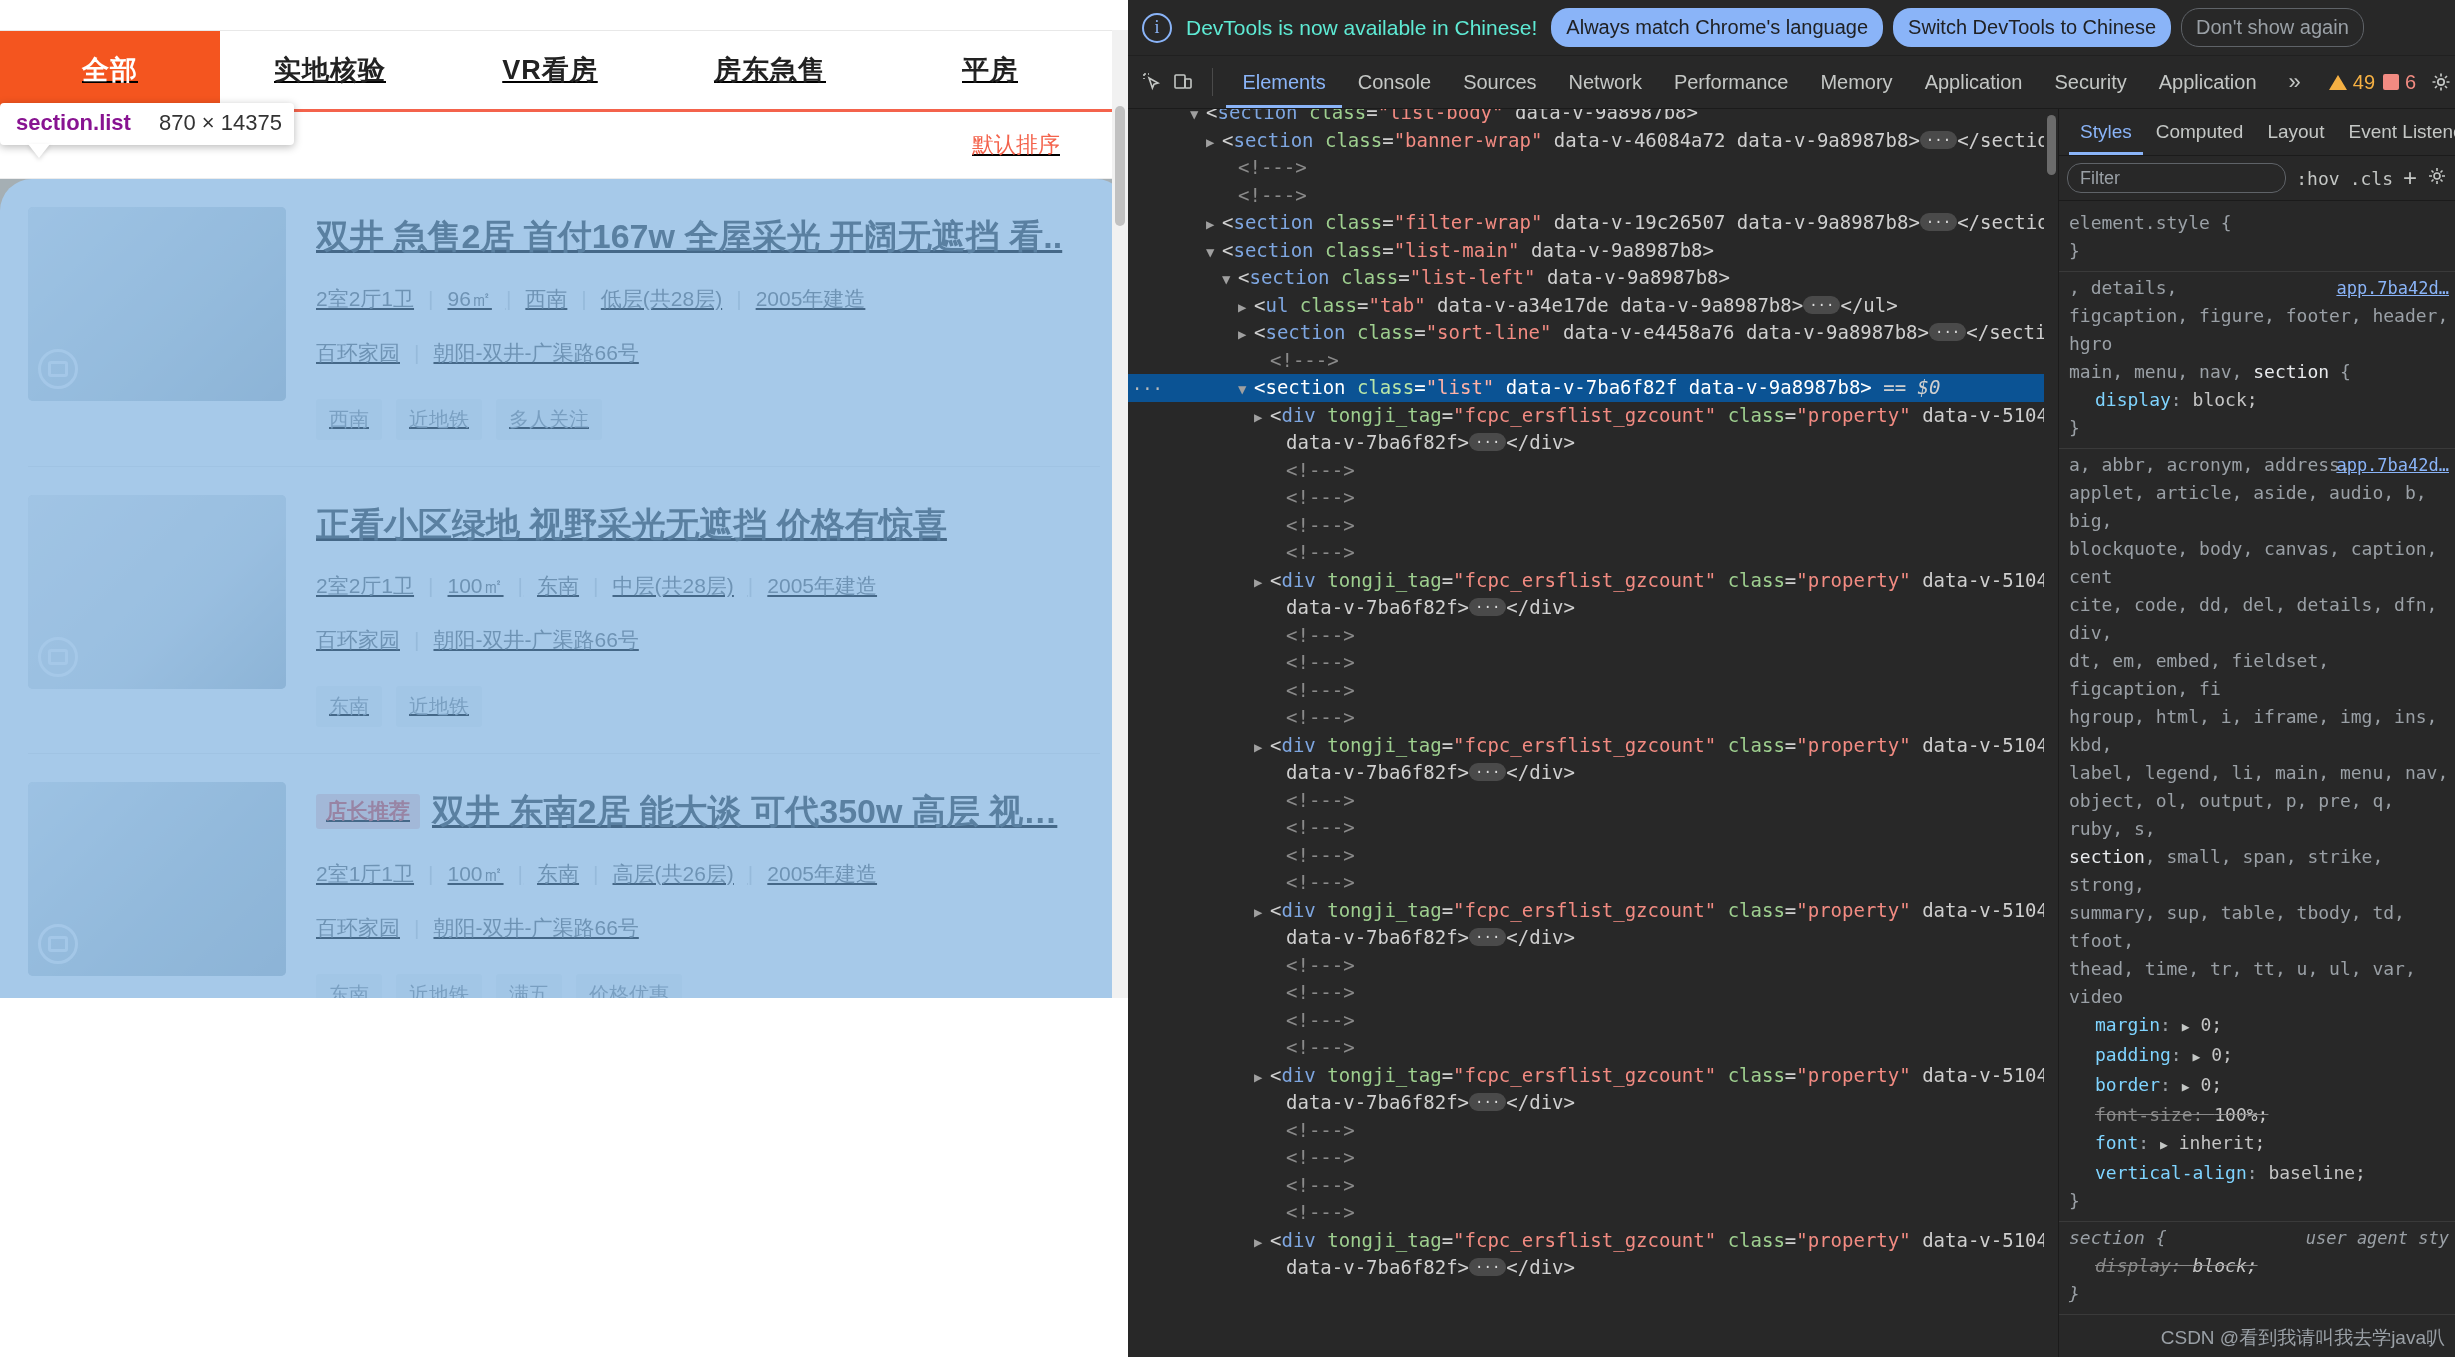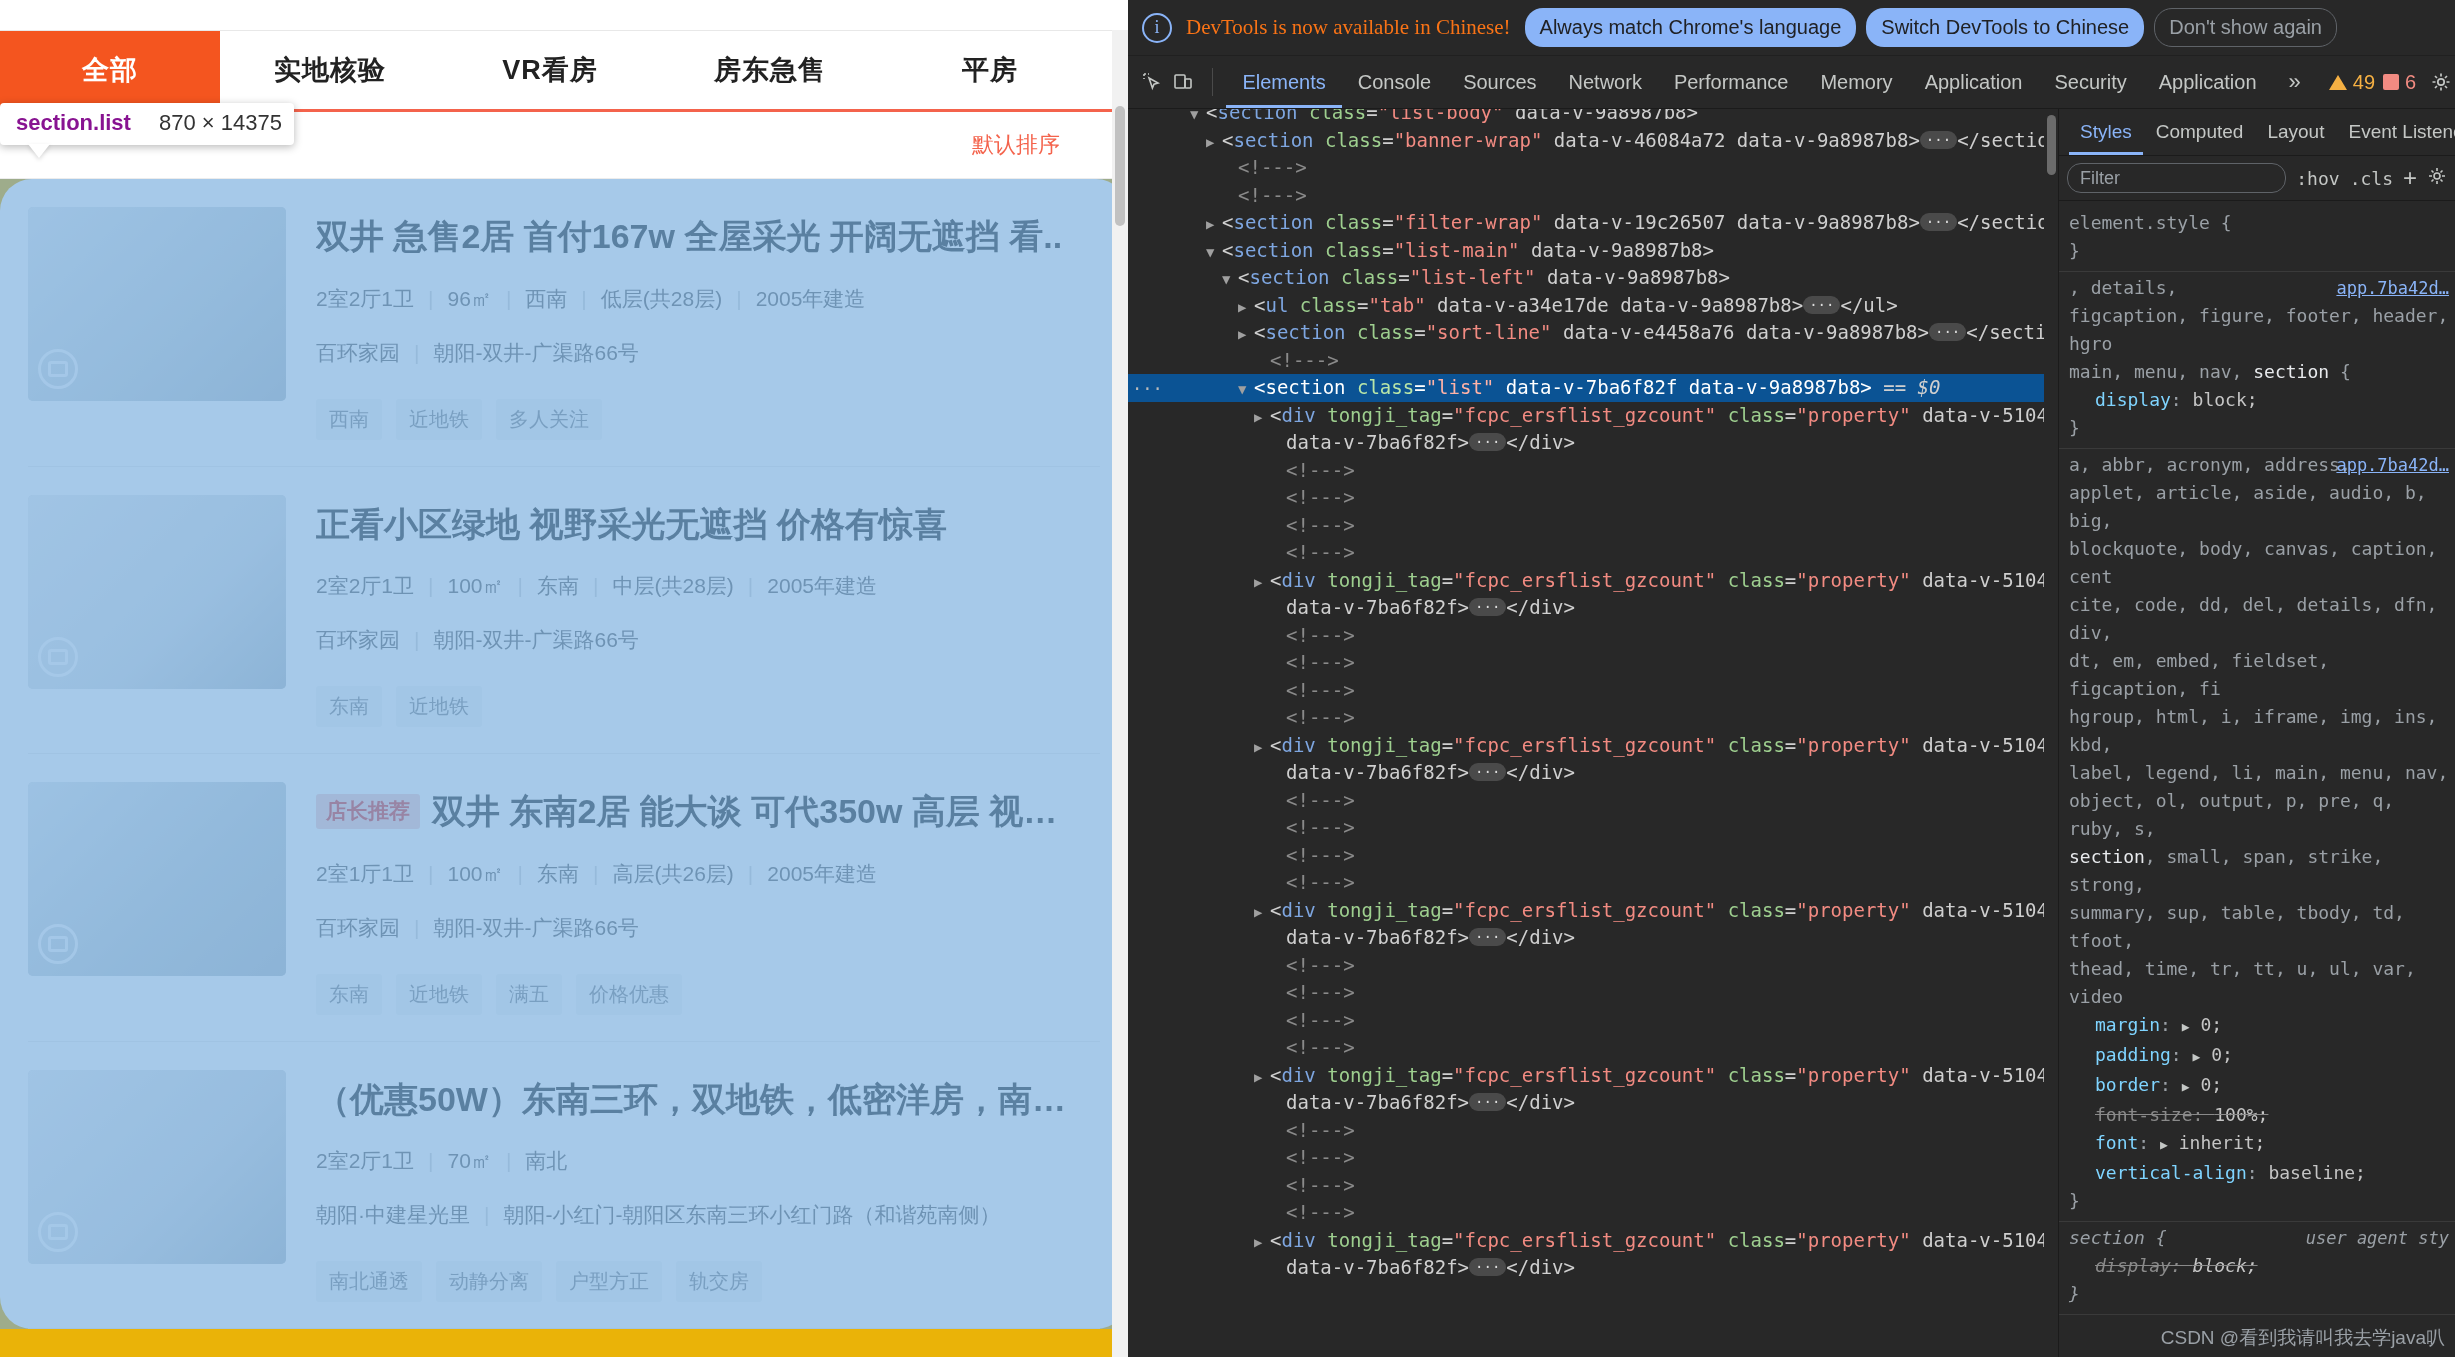--- a/index.html
+++ b/index.html
@@ -6,22 +6,22 @@
   html,body{margin:0;padding:0;}
   body{
     width:2455px;height:1357px;overflow:hidden;
     font-family:"Liberation Sans","DejaVu Sans",sans-serif;
     background:#ffffff;
   }
   .screen{position:relative;width:2455px;height:1357px;display:flex;}
 
   
   .page{
-    position:relative;width:1128px;height:1357px;background:#eab308;
-    overflow:hidden;flex:0 0 1128px;
+    position:relative;width:1128px;height:998px;background:#fdba74;
+    overflow:hidden;flex:0 0 1128px;text-decoration:underline;
   }
   .page-topgap{height:30px;background:#fff;border-bottom:1px solid #e8e8e8;}
 
   .tabbar{
     position:relative;height:78px;background:#fff;
     border-bottom:3px solid #f4634c;display:flex;align-items:stretch;
   }
   .tabbar .tab{
     display:flex;align-items:center;justify-content:center;
     font-size:27px;font-weight:bold;color:#222;
@@ -117,21 +117,21 @@
   }
   .dt-banner{
     height:55px;background:#282828;display:flex;align-items:center;
     gap:14px;padding:0 14px;flex:0 0 55px;border-bottom:1px solid #202020;
   }
   .dt-banner .info-icon{
     width:26px;height:26px;border-radius:50%;border:2px solid #8ab4f8;
     color:#8ab4f8;font-size:18px;display:flex;align-items:center;justify-content:center;
     flex:0 0 auto;font-family:"Liberation Serif",serif;
   }
-  .dt-banner .msg{font-size:21px;color:#f97316;white-space:nowrap;font-family:Liberation Serif, serif;}
+  .dt-banner .msg{font-size:21px;color:#5eead4;white-space:nowrap;}
   .btn-pill{
     font-size:20px;padding:7px 14px;border-radius:18px;white-space:nowrap;
     border:1px solid transparent;
   }
   .btn-pill.primary{background:#8ab4f8;color:#202124;}
   .btn-pill.ghost{background:transparent;color:#9aa0a6;border:1px solid #5f6368;}
 
   .dt-tabbar{
     height:52px;flex:0 0 52px;display:flex;align-items:center;
     background:#282828;border-bottom:1px solid #1b1b1b;padding-left:10px;gap:2px;

